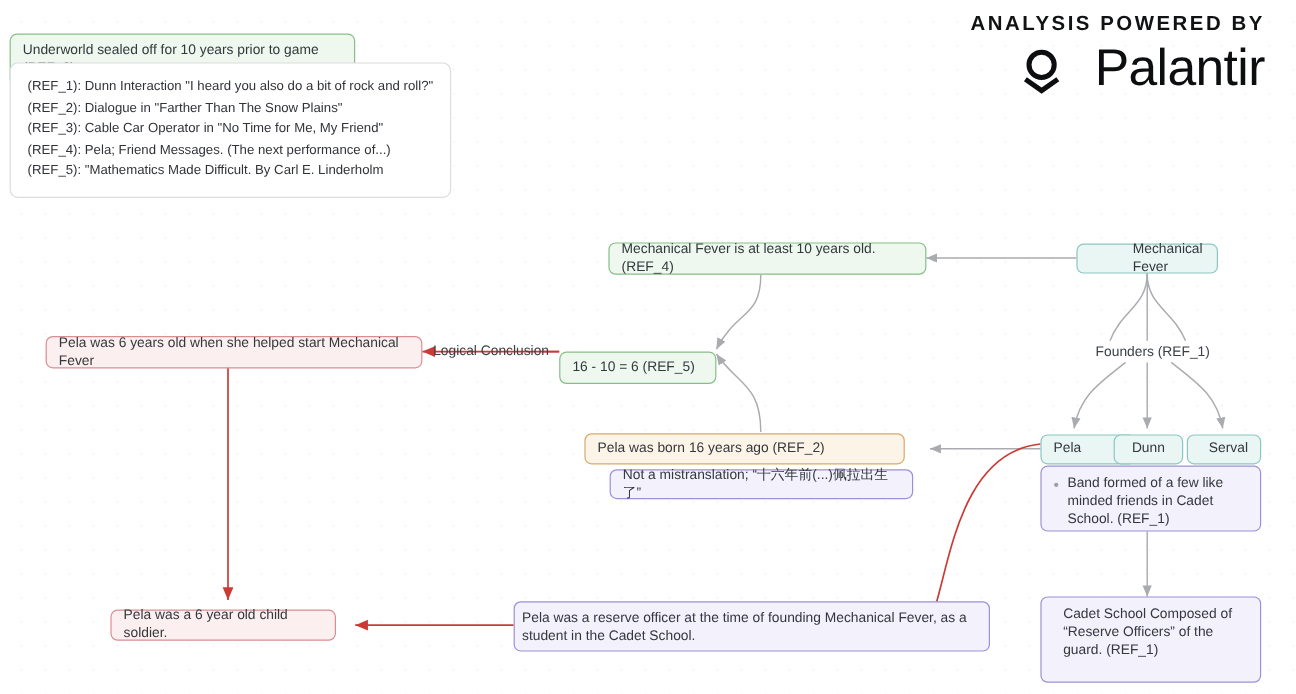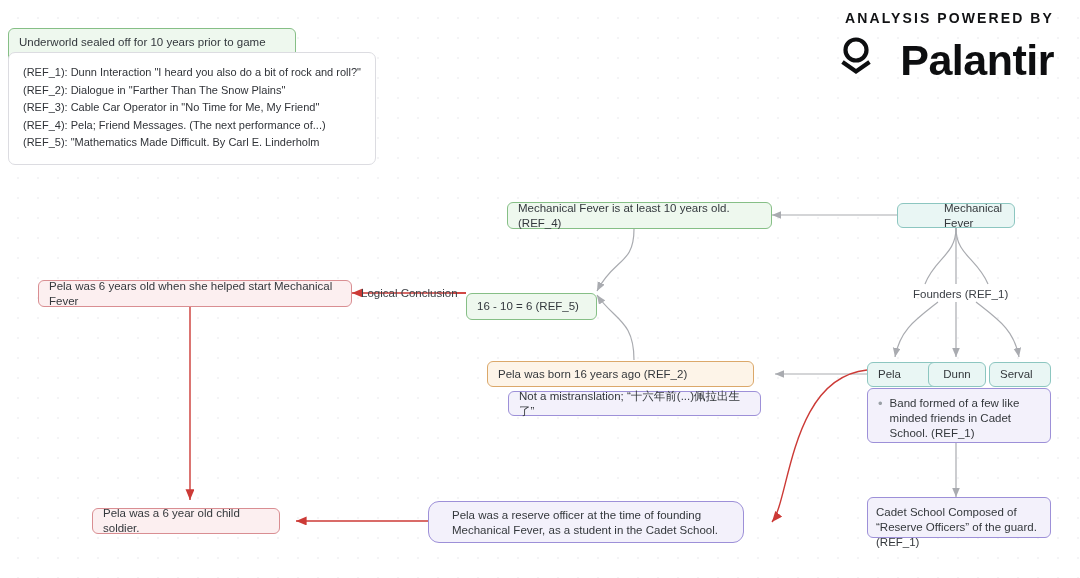--- a/index.html
+++ b/index.html
@@ -112,32 +112,31 @@
   #legend-body .ref-line { white-space: nowrap; }
 
   
   #branding {
     position: absolute;
     right: 26px;
     top: 10px;
     text-align: right;
   }
   #brand-tagline {
-    font-size: 14px;
+    font-size: 17px;
     letter-spacing: 2.1px;
     font-weight: bold;
     color: #111214;
     margin-bottom: 6px;
   }
   #brand-lockup {
     display: flex;
-    align-items: flex-end;
+    align-items: flex-start;
     justify-content: flex-end;
     gap: 21px;
-    font-weight: bold;
   }
   #brand-wordmark {
     font-size: 43px;
     line-height: 43px;
     color: #0d0e10;
     letter-spacing: -0.5px;
   }
 
   .bullet-note {
     display: flex;
@@ -249,36 +248,36 @@
   </div>
 
   <div class="node n-teal" style="left:867px; top:362px; width:80px; height:25px; justify-content:flex-start;">
     <span>Pela</span>
   </div>
 
   <div class="node n-teal" style="left:928px; top:362px; width:58px; height:25px; justify-content:center;">
     <span>Dunn</span>
   </div>
 
-  <div class="node n-teal" style="left:989px; top:362px; width:62px; height:25px; justify-content:flex-start;">
+  <div class="node n-teal" style="left:989px; top:362px; width:62px; height:25px; justify-content:flex-end;">
     <span>Serval</span>
   </div>
 
   <div class="node n-purple multiline" style="left:867px; top:388px; width:184px; height:55px; padding:7px 10px;">
     <span class="bullet-note">
       <span class="bullet-dot">•</span>
       <span>Band formed of a few like minded friends in Cadet School. (REF_1)</span>
     </span>
   </div>
 
-  <div class="node n-purple multiline" style="left:867px; top:497px; width:184px; height:41px; padding:7px 8px;">
+  <div class="node n-purple multiline" style="left:867px; top:497px; width:184px; height:72px; padding:7px 18px;">
     <span>Cadet School Composed of “Reserve Officers” of the guard. (REF_1)</span>
   </div>
 
-  <div class="node n-purple multiline" style="left:428px; top:501px; width:316px; height:42px; padding:6px 23px;border-radius:11px;">
+  <div class="node n-purple multiline" style="left:428px; top:501px; width:397px; height:42px; padding:6px 6px;">
     <span>Pela was a reserve officer at the time of founding Mechanical Fever, as a student in the Cadet School.</span>
   </div>
 
   <div class="node n-red" style="left:92px; top:508px; width:188px; height:26px;">
     <span>Pela was a 6 year old child soldier.</span>
   </div>
 
   <div class="edge-label" style="left:361px; top:286px;">Logical Conclusion</div>
 
   <div class="edge-label" style="left:913px; top:287px;">Founders (REF_1)</div>

